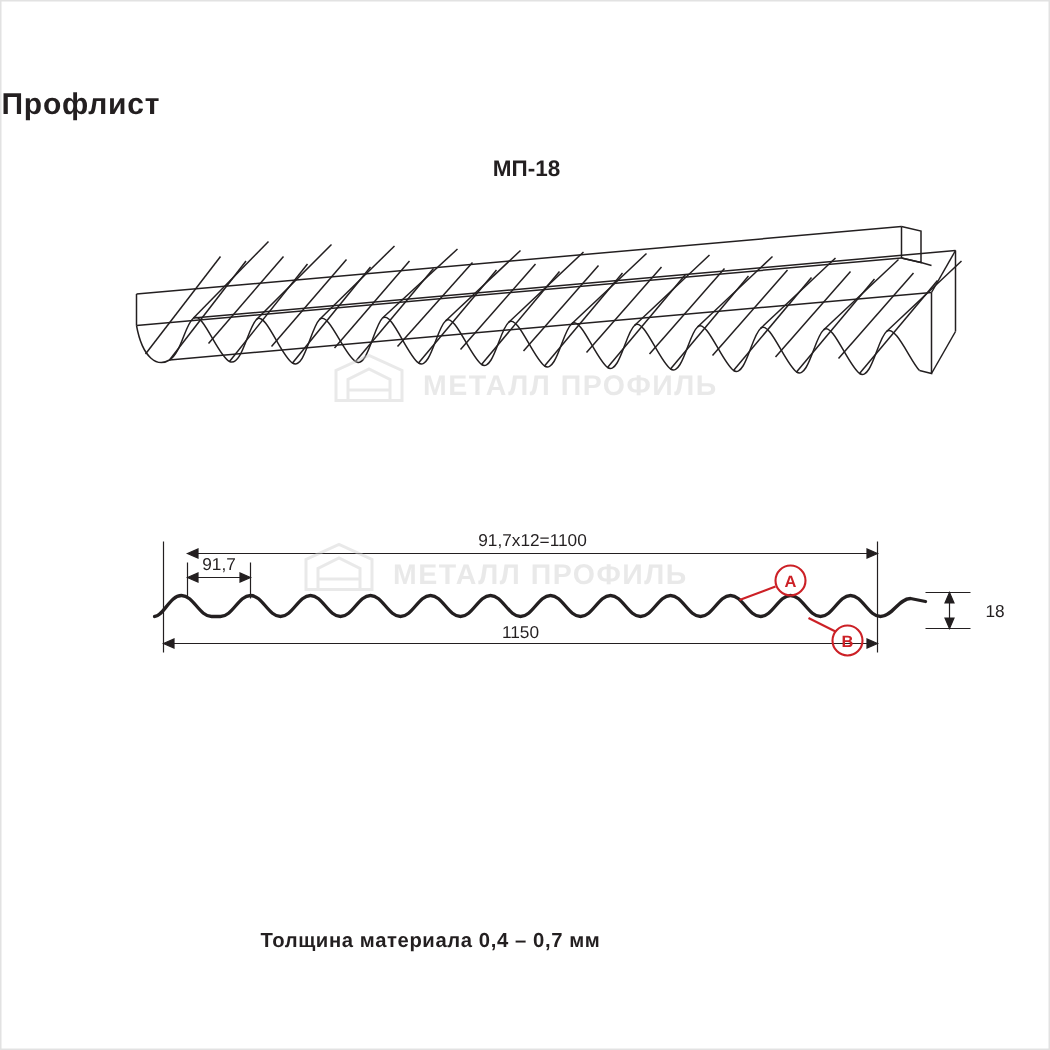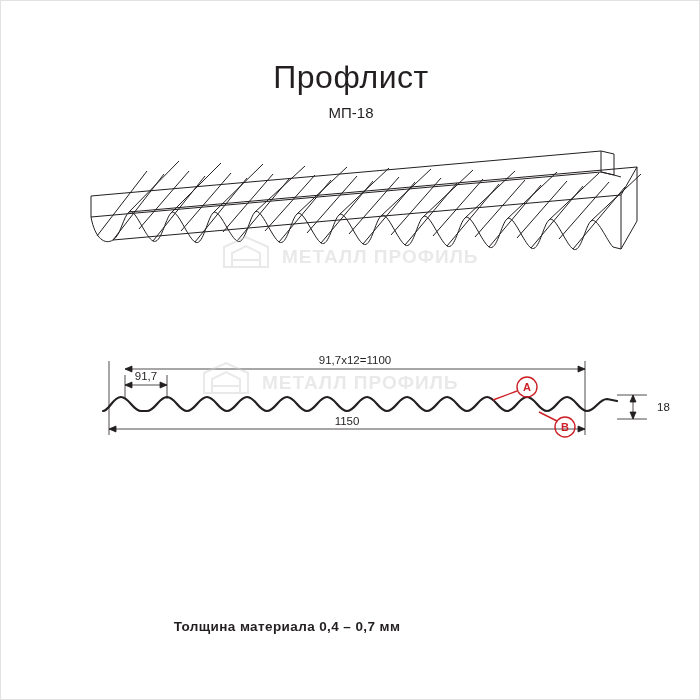--- a/index.html
+++ b/index.html
@@ -20,33 +20,32 @@
     width: 700px;
     height: 700px;
     box-sizing: border-box;
     border: 1px solid #e2e2e2;
   }
   .title {
     position: absolute;
     top: 58px;
     left: 0;
     width: 700px;
-    text-align: center;
-    font-size: 32px;
-    font-weight: normal;
+    font-size: 20px;
+    font-weight: bold;
     letter-spacing: 0.5px;
   }
   .subtitle {
     position: absolute;
     top: 103px;
     left: 0;
     width: 700px;
     text-align: center;
     font-size: 15px;
-    font-weight: normal;
+    font-weight: bold;
   }
   .footer-note {
     position: absolute;
     top: 618px;
     left: 0;
     width: 572px;
     text-align: center;
     font-size: 13.5px;
     font-weight: bold;
     letter-spacing: 0.4px;

